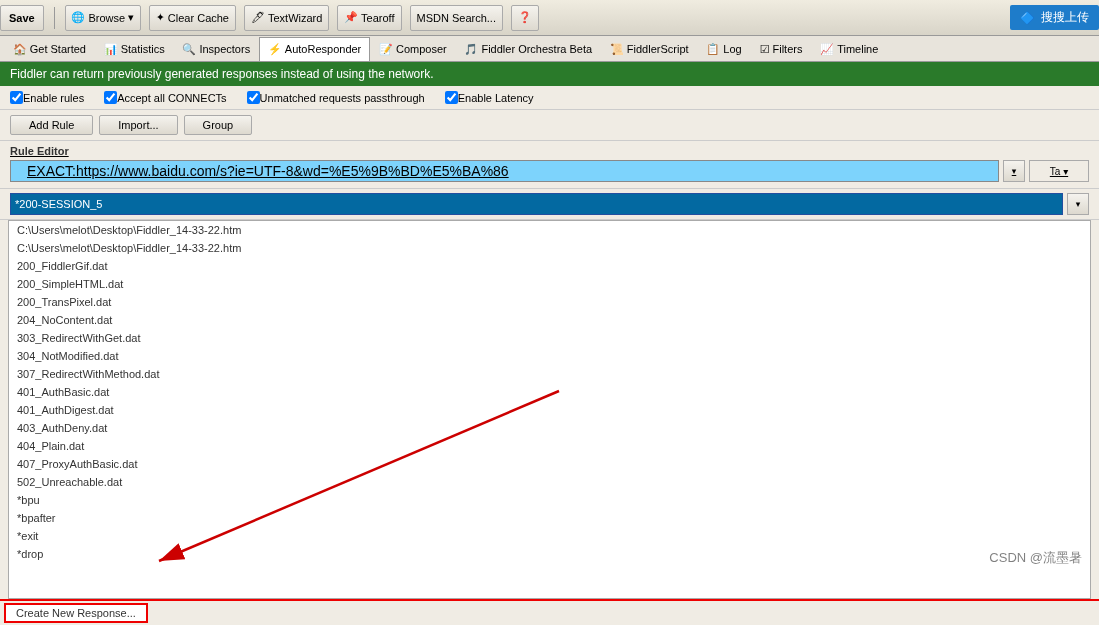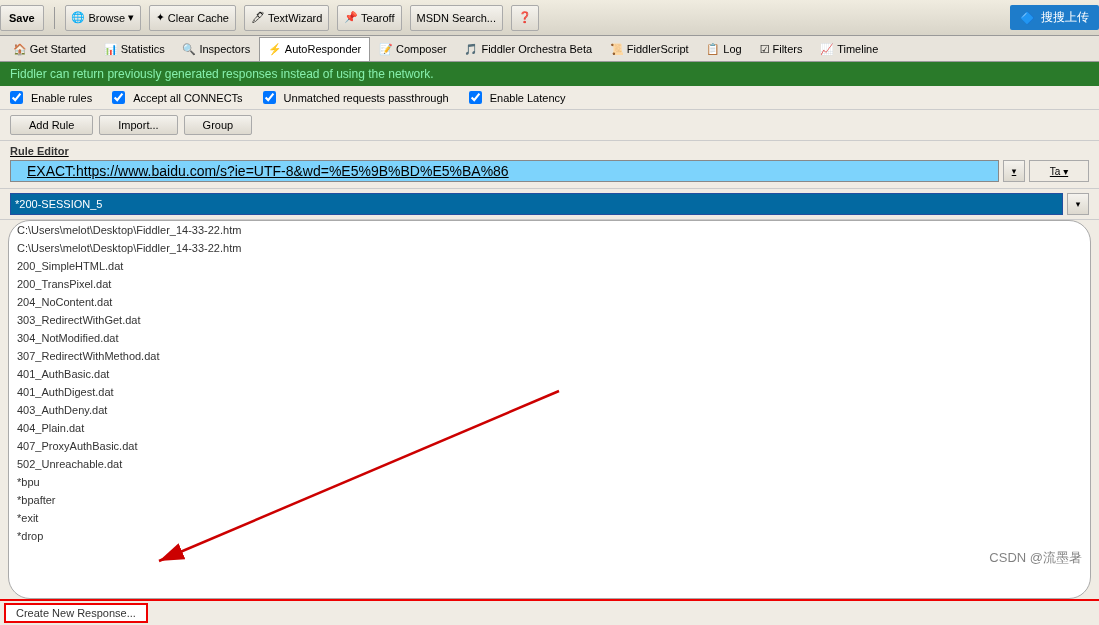--- a/index.html
+++ b/index.html
@@ -69,39 +69,39 @@
     }
     .tab-item.active {
       background: white;
       border-color: #999;
       border-bottom-color: white;
     }
 
     
     .info-bar {
       background: #2a7a2a;
-      color: #86efac;
+      color: #ffffff;
       padding: 5px 10px;
       font-size: 12px;
       font-weight: normal;
     }
 
     
     .checkbox-bar {
       background: #f0ece4;
       padding: 5px 10px;
       display: flex;
       align-items: center;
       gap: 20px;
       border-bottom: 1px solid #ccc;
     }
     .checkbox-item {
       display: flex;
       align-items: center;
-      gap: 8px;
+      gap: 0;
       font-size: 11px;
       cursor: pointer;
     }
     .checkbox-item input[type="checkbox"] { cursor: pointer; }
 
     
     .button-row {
       background: #f0ece4;
       padding: 5px 10px;
       display: flex;
@@ -347,24 +347,25 @@
       <div style="width:60px;height:22px;background:linear-gradient(to bottom,#f5,#ddd9cf);border:1px solid #aaa;font-size:10px;display:flex;align-items:center;justify-content:center;cursor:pointer;">Ta ▾</div>
     </div>
   </div>
 
   <div class="selected-rule-row">
     <input class="selected-input" type="text" value="*200-SESSION_5" style="">
     <div class="rule-dropdown">▾</div>
   </div>
 
   <div style="flex:1; position:relative; overflow:hidden; margin:0 4px 0 4px;">
-    <div class="list-wrapper" style="height:100%;overflow-y:auto;position:relative;border-radius:22px;">
+    <div class="list-wrapper" style="height:100%;overflow-y:auto;position:relative;">
       <div id="list-items-container">
           <div class="list-item">C:\Users\melot\Desktop\Fiddler_14-33-22.htm</div>
           <div class="list-item">C:\Users\melot\Desktop\Fiddler_14-33-22.htm</div>
+          <div class="list-item">200_FiddlerGif.dat</div>
           <div class="list-item">200_SimpleHTML.dat</div>
           <div class="list-item">200_TransPixel.dat</div>
           <div class="list-item">204_NoContent.dat</div>
           <div class="list-item">303_RedirectWithGet.dat</div>
           <div class="list-item">304_NotModified.dat</div>
           <div class="list-item">307_RedirectWithMethod.dat</div>
           <div class="list-item">401_AuthBasic.dat</div>
           <div class="list-item">401_AuthDigest.dat</div>
           <div class="list-item">403_AuthDeny.dat</div>
           <div class="list-item">404_Plain.dat</div>

